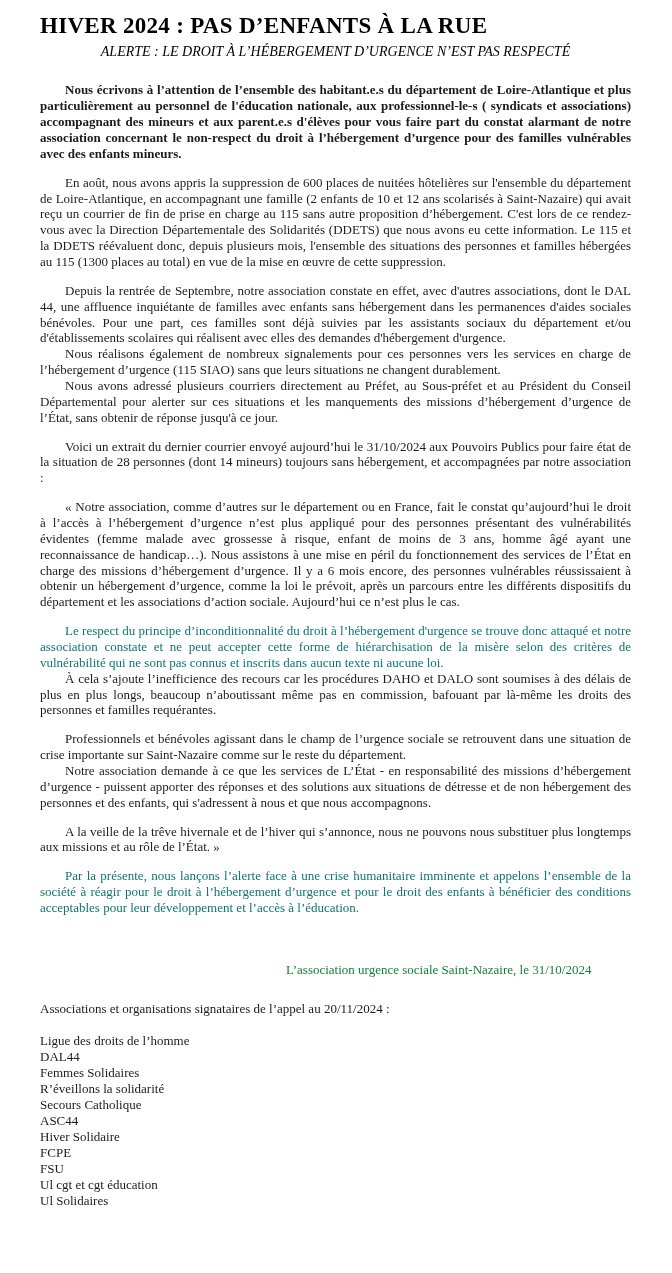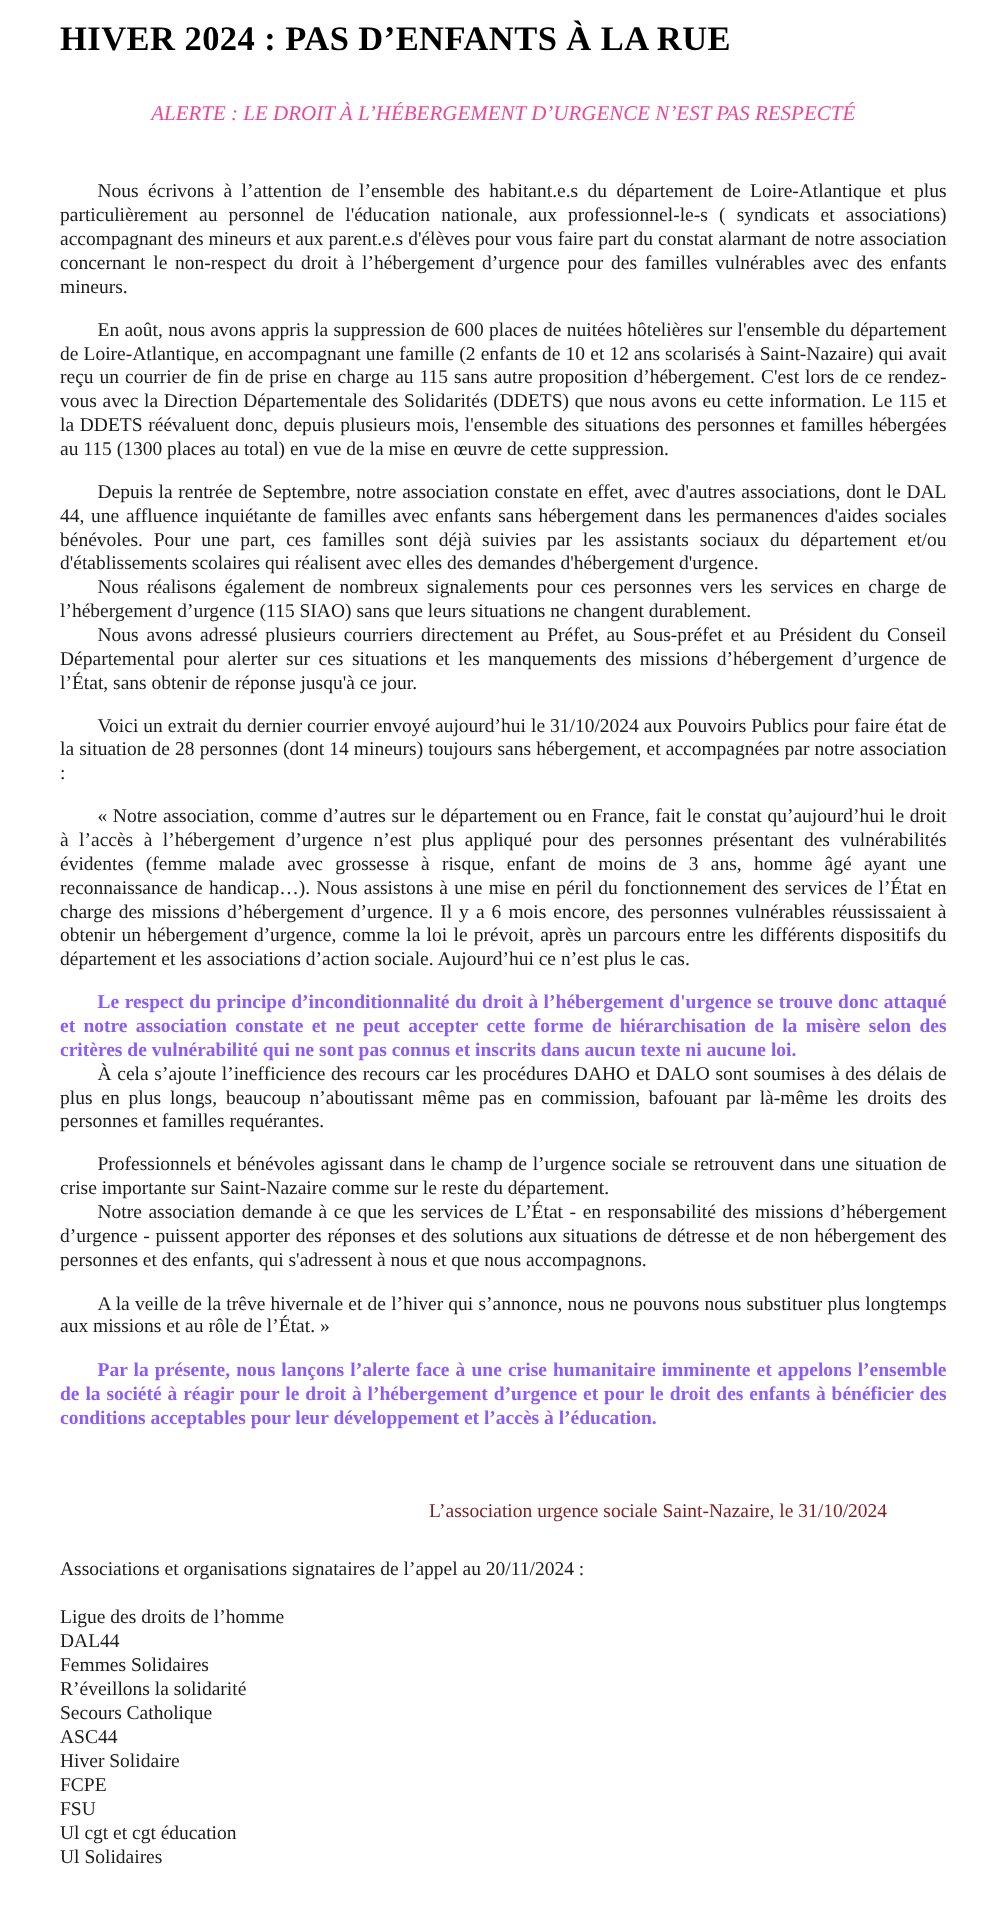--- a/index.html
+++ b/index.html
@@ -23,41 +23,41 @@
     font-weight: bold;
     color: #000000;
     letter-spacing: 0.3px;
     margin: 2px 0 0 0;
     line-height: 1.2;
   }
   .doc-subtitle {
     text-align: center;
     font-style: italic;
     font-size: 14px;
-    color: #ec4899;
-    margin: 29px 0 0 0;
+    color: #000000;
+    margin: 4px 0 0 0;
     line-height: 1.2;
   }
   .body-text p {
     font-size: 13px;
     line-height: 1.22;
     text-align: justify;
     text-indent: 25px;
     margin: 0;
     color: #1c1c1c;
   }
   .body-text p.gap { margin-top: 13px; }
-  .body-text p.first { margin-top: 34px; }
-  .body-text p.bold { font-weight: bold; color: #8b5cf6; }
+  .body-text p.first { margin-top: 22px; font-weight: bold; }
+  .body-text p.bold { font-weight: normal; color: #0f766e; }
   .signature {
     font-size: 13px;
     margin-top: 46px;
     padding-left: 246px;
     line-height: 1.22;
-    color: #7f1d1d;
+    color: #15803d;
   }
   .signatories-heading {
     font-size: 13px;
     margin-top: 23px;
     line-height: 1.22;
     color: #1c1c1c;
   }
   .signatories-list {
     margin-top: 16px;
   }

